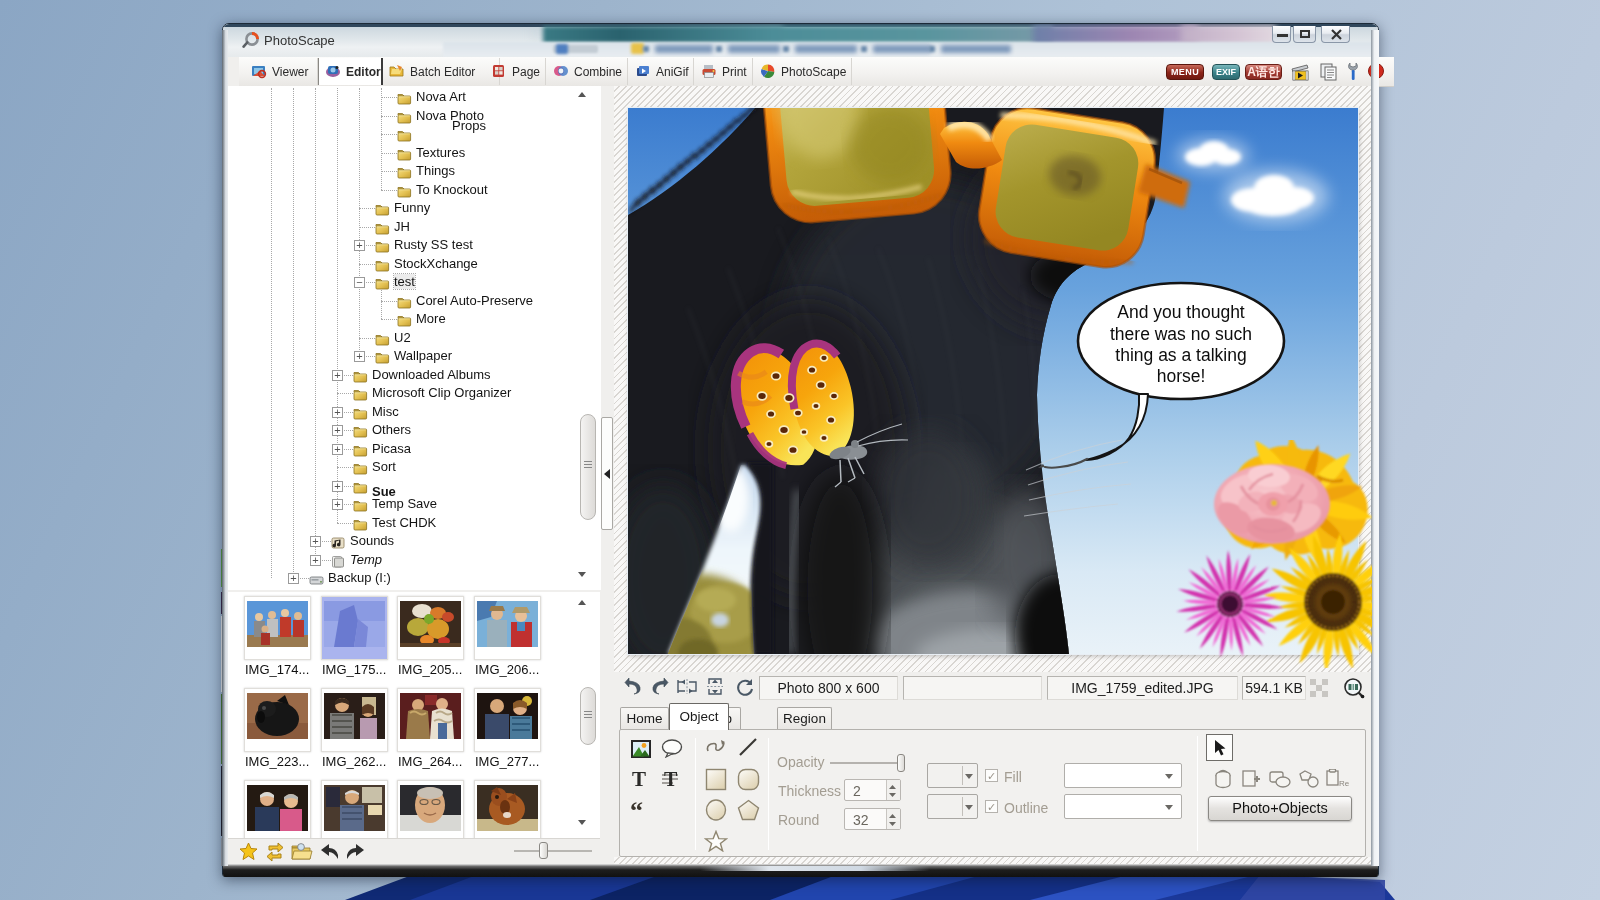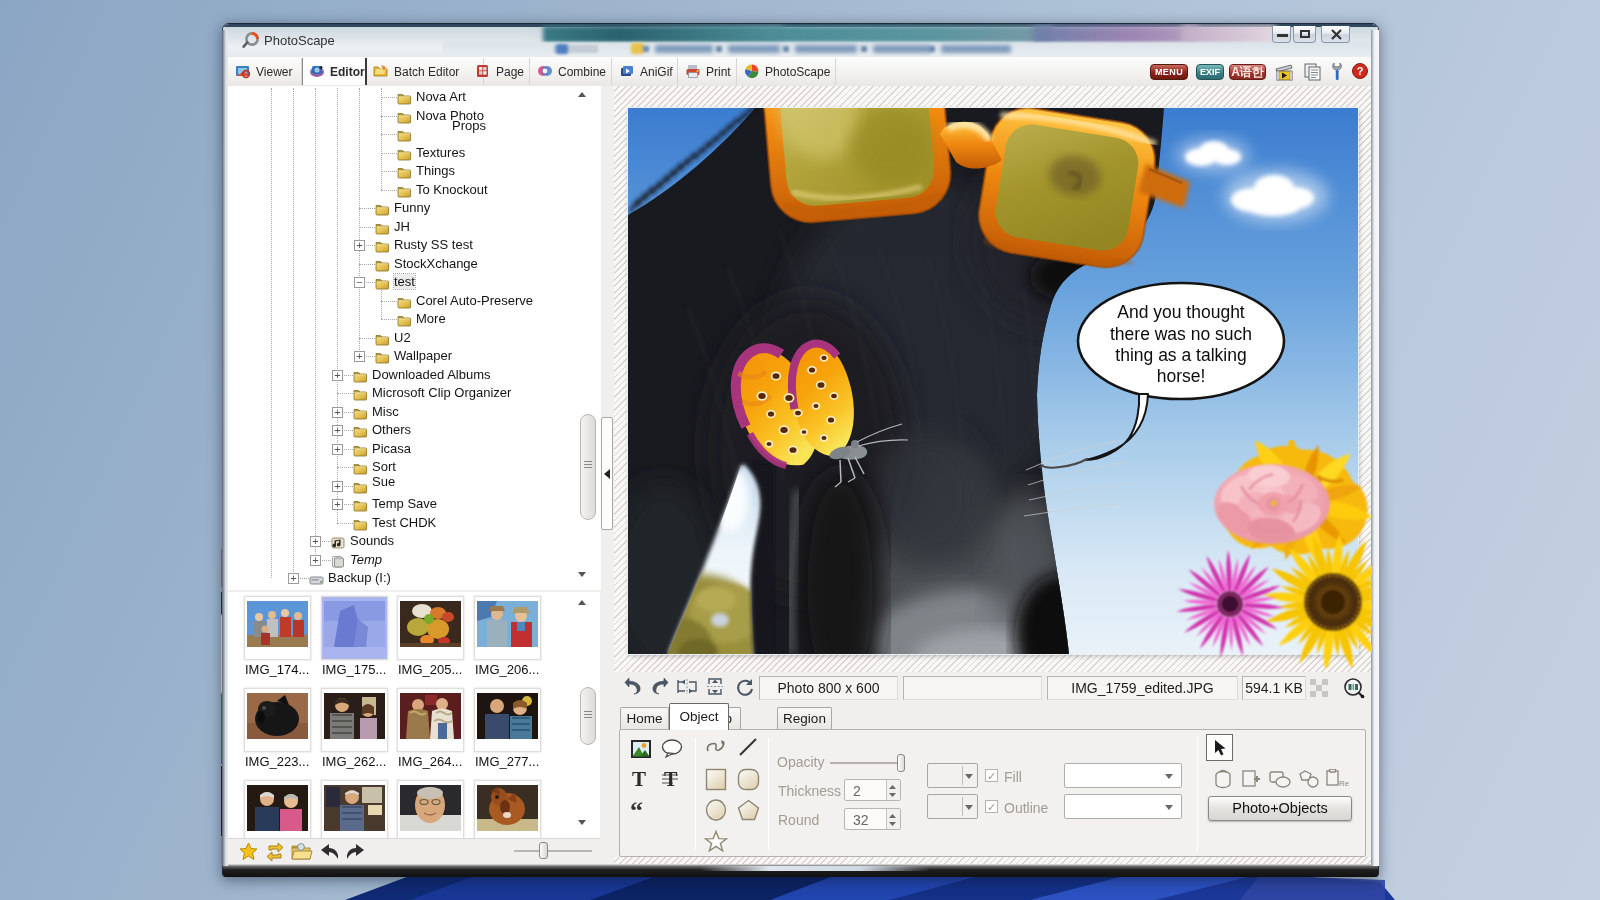--- a/index.html
+++ b/index.html
@@ -6,21 +6,21 @@
 body { position:relative; font-family:"Liberation Sans", sans-serif; background:#a9bfd6; }
 .abs { position:absolute; }
 .desk { position:absolute; inset:0;
  background: linear-gradient(115deg,#8ba6c4 0%,#9db4cc 30%,#aec2d7 55%,#bccadd 80%,#c4d1e2 100%); }
 .win { position:absolute; left:222px; top:23px; width:1157px; height:854px;
  border:1px solid #1c2a38; border-radius:7px 7px 3px 3px;
  box-shadow: 0 3px 14px rgba(10,20,40,.5); background:#f0efed; }
 .tbar { position:absolute; left:0; top:0; width:1155px; height:33px; overflow:hidden;
  border-radius:6px 6px 0 0;
  background: linear-gradient(180deg,#c8d4dc 0%,#dfe6ea 45%,#eef1f3 70%,#e6eaec 100%); }
-.tabbar { position:absolute; left:0; top:33px; width:1155px; height:30px;
+.tabbar { position:absolute; left:16px; top:33px; width:1155px; height:30px;
  background: linear-gradient(180deg,#fcfcfb 0%,#f2f1ef 60%,#e9e7e4 100%);
  border-bottom:1px solid #cfcdc9; }
 .tab { position:absolute; top:1px; height:27px; font-size:12px; color:#2a2a2a; }
 .tab .ic { position:absolute; left:6px; top:5px; }
 .tab .tx { position:absolute; left:27px; top:7px; }
 .tree { position:absolute; left:228px; top:86px; width:374px; height:504px; background:#fff; overflow:hidden; }
 .guide { position:absolute; width:1px; border-left:1px dotted #a8a8a8; }
 .hstub { position:absolute; height:1px; border-top:1px dotted #a8a8a8; }
 .trow { position:absolute; font-size:13px; color:#141414; white-space:nowrap; }
 .ebox { position:absolute; width:11px; height:11px; background:#fff; border:1px solid #9a9a9a; font-size:11px; line-height:8px; text-align:center; color:#555; }
@@ -373,21 +373,21 @@
         <path d="M1.8,4.8 L12.8,4.8" stroke="#f8ecb0" stroke-width=".8" opacity=".8"></path>
       </svg></div>
 <div class="trow" style="left:144px;top:373.0px;">Sort</div>
 <div class="hstub" style="left:109px;top:399.5px;width:16px"></div>
 <div class="ebox" style="left:104px;top:394.5px">+</div>
 <div class="abs" style="left:125px;top:393.5px"><svg width="15" height="13" viewBox="0 0 15 13">
         <path d="M1,2.5 L5.5,2.5 L7,4 L1,4 Z" fill="#e8cf6a" stroke="#8a7120" stroke-width=".8"></path>
         <rect x="1" y="4" width="12.6" height="8" rx="1" fill="url(#fg)" stroke="#8a7120" stroke-width=".8"></rect>
         <path d="M1.8,4.8 L12.8,4.8" stroke="#f8ecb0" stroke-width=".8" opacity=".8"></path>
       </svg></div>
-<div class="trow" style="left:144px;top:388px;">Sue</div>
+<div class="trow" style="left:144px;top:398px;font-weight:bold;">Sue</div>
 <div class="hstub" style="left:109px;top:418.0px;width:16px"></div>
 <div class="ebox" style="left:104px;top:413.0px">+</div>
 <div class="abs" style="left:125px;top:412.0px"><svg width="15" height="13" viewBox="0 0 15 13">
         <path d="M1,2.5 L5.5,2.5 L7,4 L1,4 Z" fill="#e8cf6a" stroke="#8a7120" stroke-width=".8"></path>
         <rect x="1" y="4" width="12.6" height="8" rx="1" fill="url(#fg)" stroke="#8a7120" stroke-width=".8"></rect>
         <path d="M1.8,4.8 L12.8,4.8" stroke="#f8ecb0" stroke-width=".8" opacity=".8"></path>
       </svg></div>
 <div class="trow" style="left:144px;top:410.0px;">Temp Save</div>
 <div class="hstub" style="left:109px;top:436.5px;width:16px"></div>
 <div class="abs" style="left:125px;top:430.5px"><svg width="15" height="13" viewBox="0 0 15 13">

